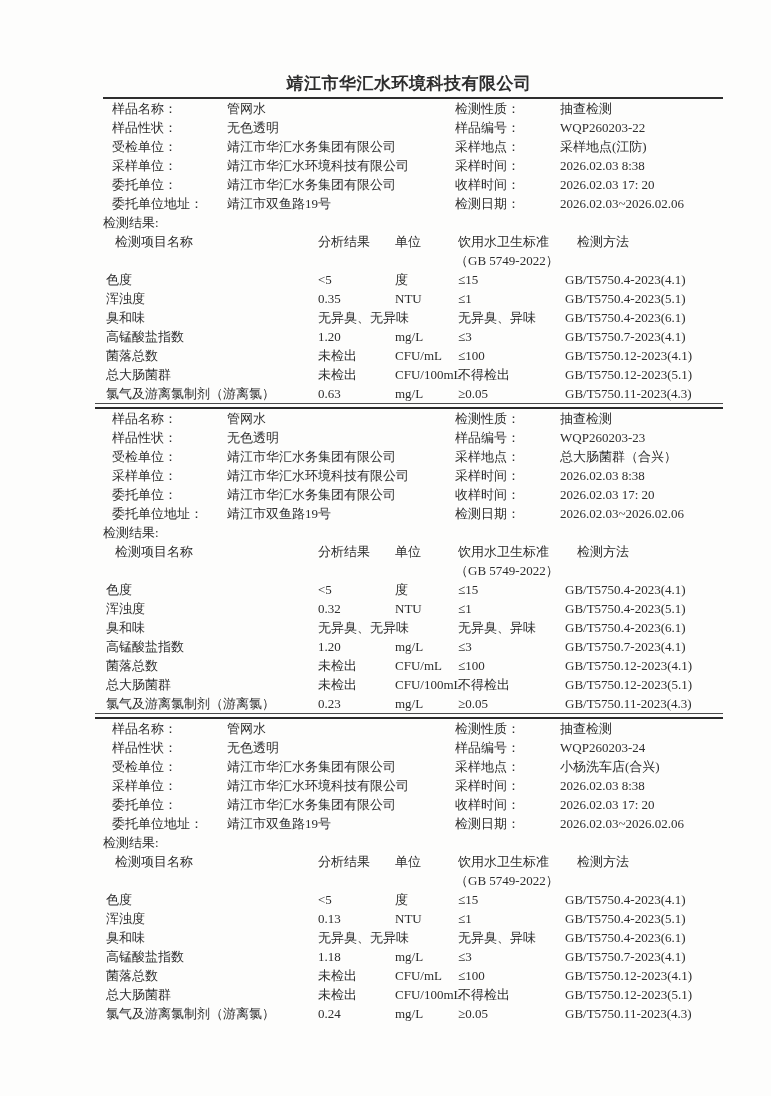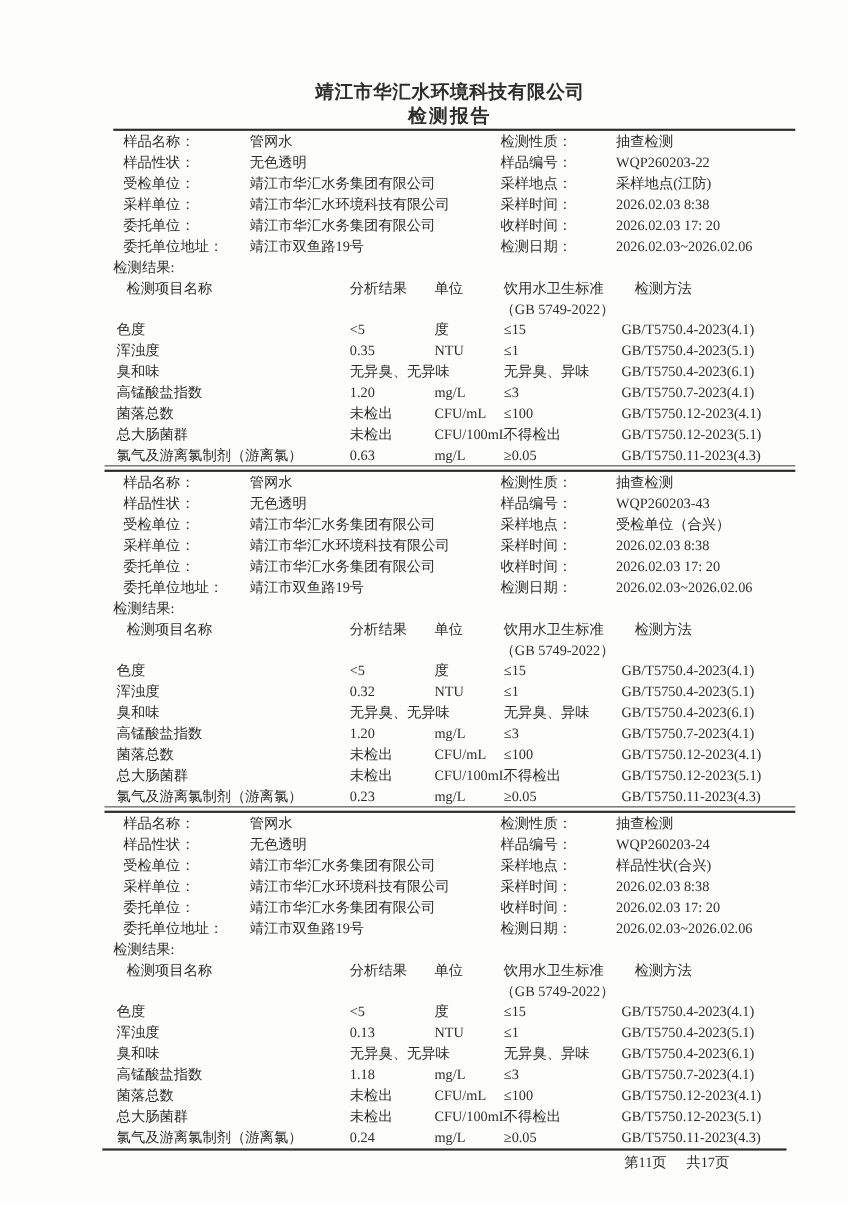--- a/index.html
+++ b/index.html
@@ -29,21 +29,20 @@
   .footer-text{text-align:right;padding-right:52px;line-height:20px;padding-top:1px;}
   .footer-text .total{margin-left:18px;}
 </style>
 </head>
 <body>
 
 <div class="page">
 
   <div class="hdr">
     <div class="company">靖江市华汇水环境科技有限公司</div>
-    <div class="rtitle">检测报告</div>
   </div>
   <div class="rule-top"></div>
 
   <div>
 
       <div class="section-block">
         <section class="report-section">
 
           <div class="info-grid">
             <span>样品名称：</span>
@@ -151,26 +150,26 @@
 
           <div class="info-grid">
             <span>样品名称：</span>
             <span>管网水</span>
             <span>检测性质：</span>
             <span>抽查检测</span>
 
             <span>样品性状：</span>
             <span>无色透明</span>
             <span>样品编号：</span>
-            <span>WQP260203-43</span>
+            <span>WQP260203-23</span>
 
             <span>受检单位：</span>
             <span>靖江市华汇水务集团有限公司</span>
             <span>采样地点：</span>
-            <span>受检单位（合兴）</span>
+            <span>总大肠菌群（合兴）</span>
 
             <span>采样单位：</span>
             <span>靖江市华汇水环境科技有限公司</span>
             <span>采样时间：</span>
             <span>2026.02.03 8:38</span>
 
             <span>委托单位：</span>
             <span>靖江市华汇水务集团有限公司</span>
             <span>收样时间：</span>
             <span>2026.02.03 17: 20</span>
@@ -260,21 +259,21 @@
             <span>抽查检测</span>
 
             <span>样品性状：</span>
             <span>无色透明</span>
             <span>样品编号：</span>
             <span>WQP260203-24</span>
 
             <span>受检单位：</span>
             <span>靖江市华汇水务集团有限公司</span>
             <span>采样地点：</span>
-            <span>样品性状(合兴)</span>
+            <span>小杨洗车店(合兴)</span>
 
             <span>采样单位：</span>
             <span>靖江市华汇水环境科技有限公司</span>
             <span>采样时间：</span>
             <span>2026.02.03 8:38</span>
 
             <span>委托单位：</span>
             <span>靖江市华汇水务集团有限公司</span>
             <span>收样时间：</span>
             <span>2026.02.03 17: 20</span>
@@ -348,19 +347,14 @@
               <div>≥0.05</div>
               <div>GB/T5750.11-2023(4.3)</div>
             </div>
           </div>
 
         </section>
 
       </div>
     </div>
 
-  <div class="footer">
-    <div class="footer-text">
-      <span>第11页</span><span class="total">共17页</span>
-    </div>
-  </div>
 
 </div>
 
 </body></html>

